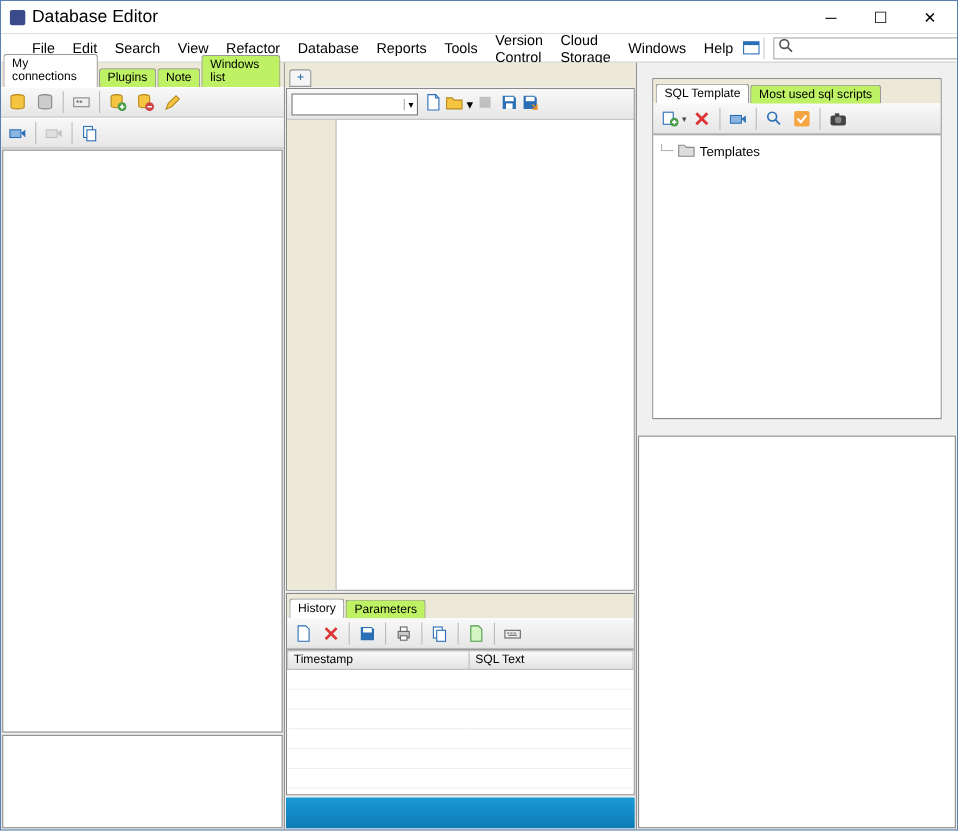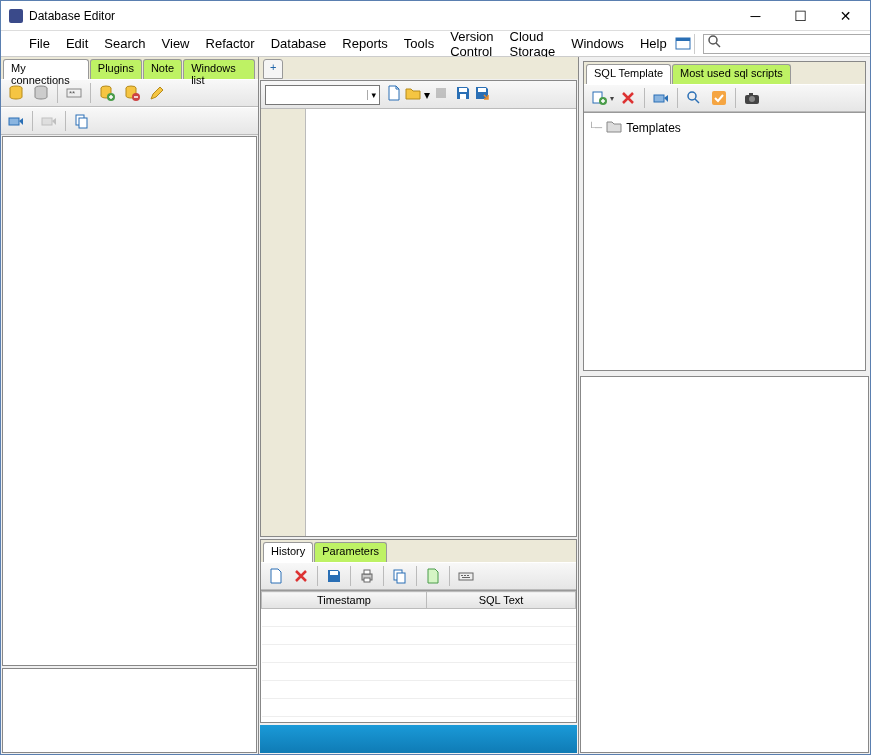--- a/index.html
+++ b/index.html
@@ -19,21 +19,21 @@
   align-items: center;
   padding: 0 2px 0 8px;
   border-bottom: 1px solid #ddd;
 }
 .titlebar .app-icon {
   width: 14px; height: 14px;
   background: #3a4a8a;
   border-radius: 2px;
   margin-right: 6px;
 }
-.titlebar .title { flex: 0 0 auto; font-size: 12px; }
+.titlebar .title { flex: 0 0 auto; font-size: 16px; }
 .titlebar .spacer { flex: 1; }
 .winbtn {
   width: 45px; height: 28px;
   display: flex; align-items: center; justify-content: center;
   font-size: 14px; font-family: sans-serif;
 }
 
 .menubar {
   height: 26px;
   background: #fff;
@@ -65,20 +65,21 @@
   display: flex;
   height: calc(100% - 56px);
 }
 .left-panel { width: 258px; display: flex; flex-direction: column; border-right: 1px solid #888;}
 .center-panel { width: 320px; display: flex; flex-direction: column; border-right: 1px solid #888;}
 .right-panel { flex: 1; display: flex; flex-direction: column; }
 
 .tab-strip {
   height: 22px;
   display: flex;
+  align-items: flex-end;
   background: #ece9d8;
   padding: 2px 2px 0 2px;
   gap: 0;
 }
 .tab {
   border: 1px solid #999;
   border-bottom: none;
   padding: 2px 7px;
   font-size: 11px;
   background: #bef264;
@@ -191,21 +192,21 @@
   display:flex; flex-direction:column;
 }
 .history-table {
   border-collapse: collapse;
   width: 100%;
   font-size: 11px;
 }
 .history-table th {
   background: linear-gradient(#f8f8f8,#e2e2e2);
   border: 1px solid #bbb;
-  text-align: center;
+  text-align: left;
   padding: 2px 5px;
   font-weight: normal;
 }
 .history-table td {
   border-bottom: 1px solid #eee;
   height: 18px;
 }
 .history-scrollbar {
   height: 16px;
   background: #f0f0f0;
@@ -216,21 +217,21 @@
 .history-scrollbar .track { flex:1;height:14px;background:#e8e8e8;position:relative;}
 .history-scrollbar .thumb { position:absolute;left:0;width:110px;height:14px;background:#cfcfcf;border:1px solid #aaa;}
 
 .bluebar { height:28px; background:linear-gradient(#1a9ad8,#0f7bb5); margin:1px;}
 
 .right-top {
   height: 310px;
   display: flex;
   flex-direction: column;
   border: 1px solid #888;
-  margin:4px;
+  margin:14px;
 }
 .template-tree {
   flex: 1;
   background: #fff;
   border-top: 1px solid #999;
   padding: 4px;
 }
 .tree-row {
   display: flex; align-items: center; gap: 4px;
   font-size: 12px;

